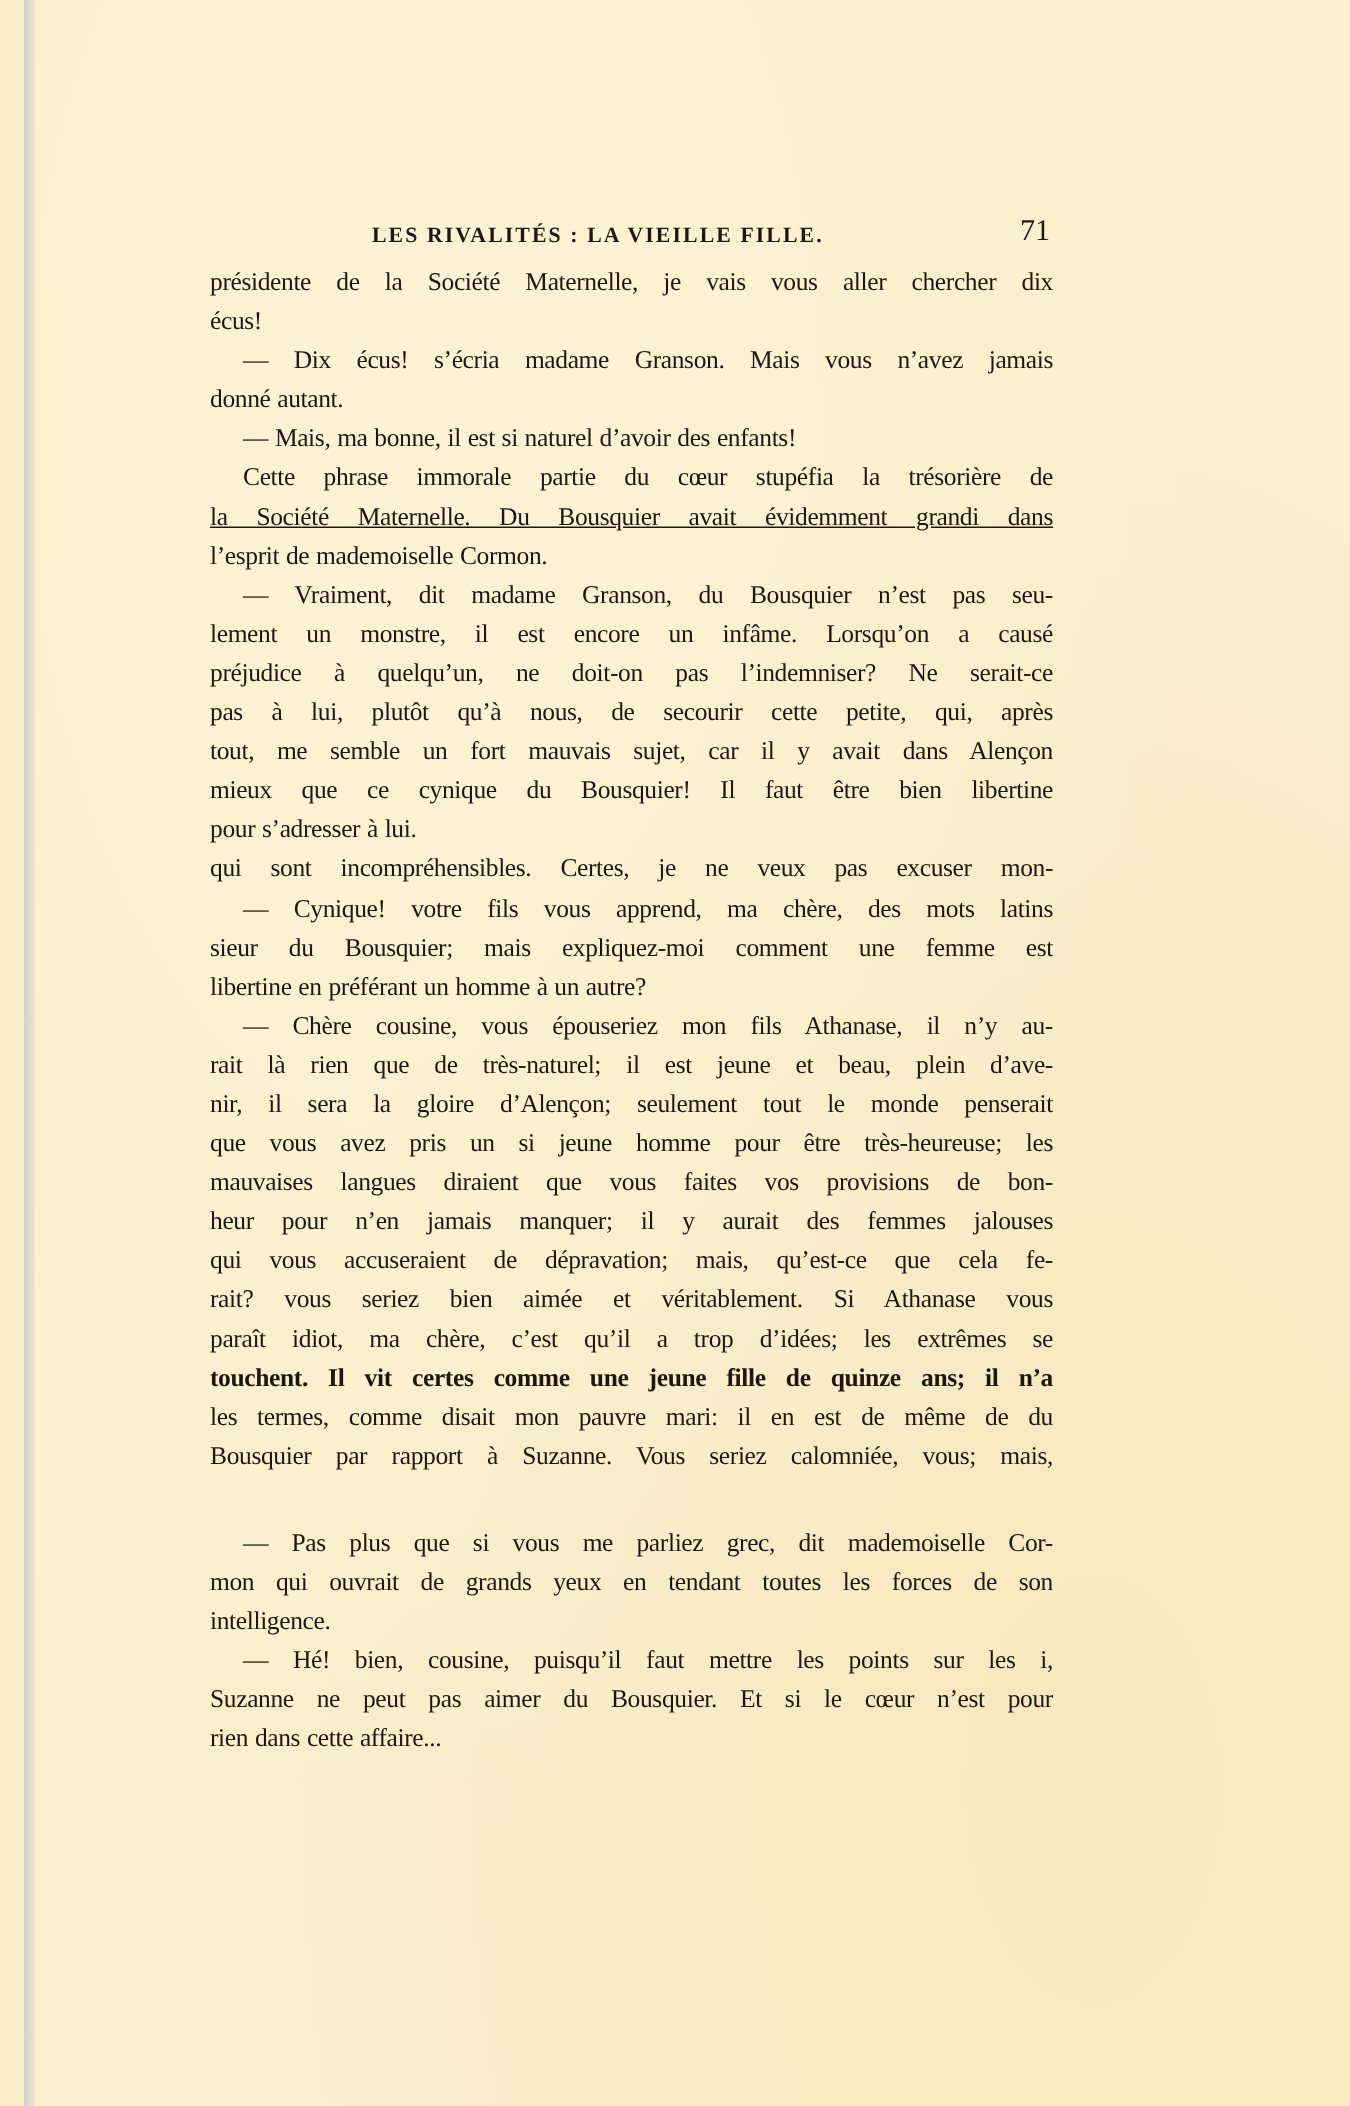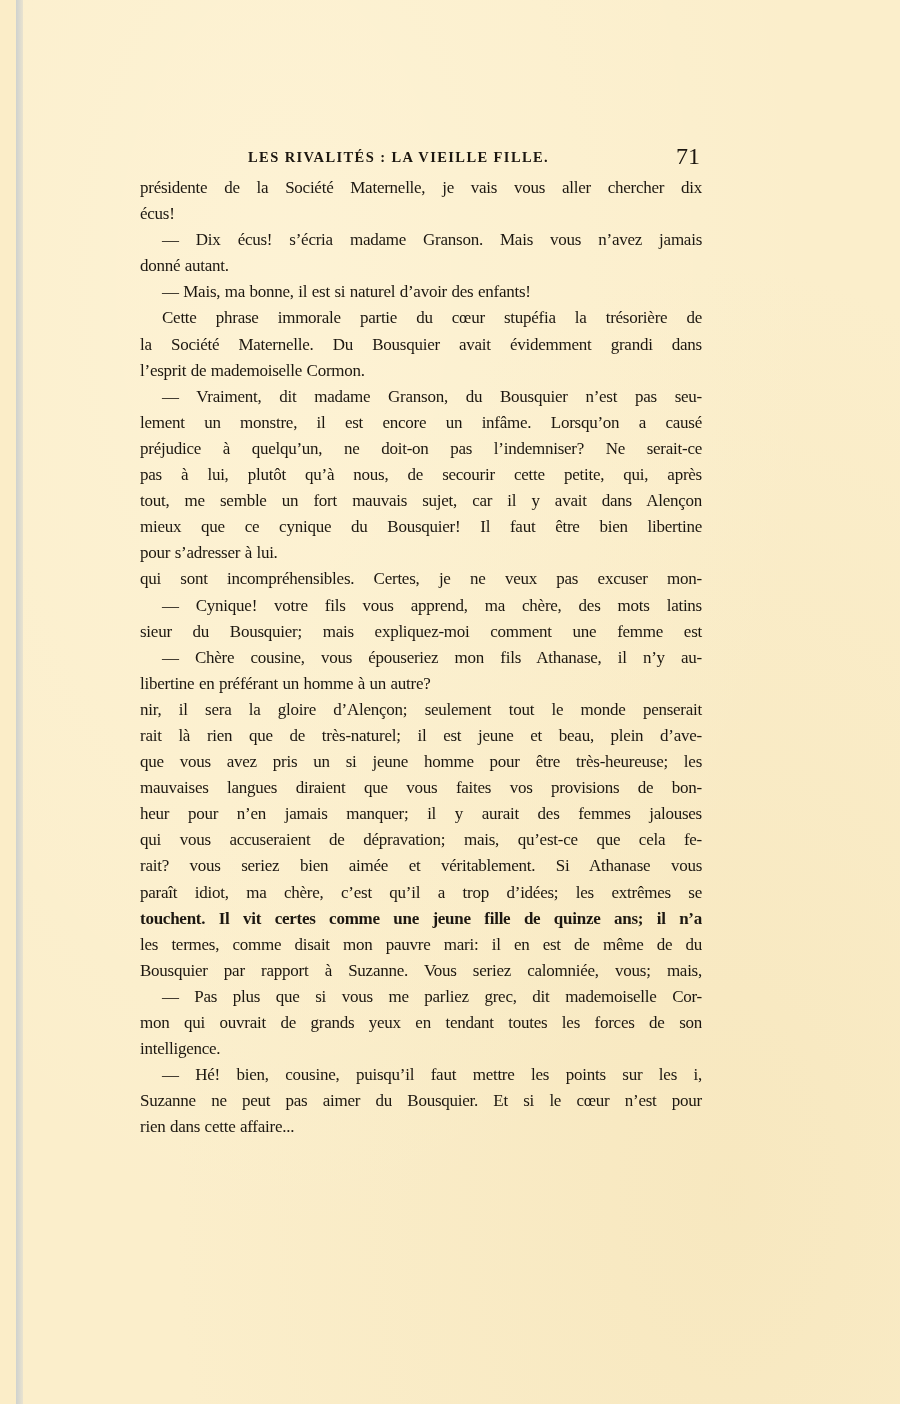--- a/index.html
+++ b/index.html
@@ -24,21 +24,21 @@
   .header {
     position: absolute; top: 145px; left: 124px; width: 562px; height: 26px;
   }
   .running-title {
     position: absolute; left: 108px; top: 4px;
     font-size: 14.5px; letter-spacing: 1.4px; font-weight: bold;
     font-variant: small-caps; white-space: nowrap;
   }
   .page-number {
     position: absolute; right: 2px; top: -2px;
-    font-size: 24px;
+    font-size: 20px;
   }
   .body-text {
     position: absolute; top: 175px; left: 124px; width: 562px;
     font-size: 17px; line-height: 26.1px;
   }
   .line {
     display: block; height: 26.1px; white-space: nowrap;
     text-align: justify; text-align-last: justify;
     transform-origin: left center;
   }
@@ -58,45 +58,45 @@
     <span class="page-number">71</span>
   </div>
 
   <div class="body-text" id="body-text">
       <span class="line" style="display: block;">présidente de la Société Maternelle, je vais vous aller chercher dix</span>
       <span class="line last" style="display: block;">écus!</span>
       <span class="line indent" style="display: block;">— Dix écus! s’écria madame Granson. Mais vous n’avez jamais</span>
       <span class="line last" style="display: block;">donné autant.</span>
       <span class="line indent last" style="display: block;">— Mais, ma bonne, il est si naturel d’avoir des enfants!</span>
       <span class="line indent" style="display: block;">Cette phrase immorale partie du cœur stupéfia la trésorière de</span>
-      <span class="line" style="display: block;">la Société Maternelle. Du Bousquier avait évidemment grandi dans</span>
+      <span class="line" style="display: block; text-decoration: underline;">la Société Maternelle. Du Bousquier avait évidemment grandi dans</span>
       <span class="line last" style="display: block;">l’esprit de mademoiselle Cormon.</span>
       <span class="line indent" style="display: block;">— Vraiment, dit madame Granson, du Bousquier n’est pas seu-</span>
       <span class="line" style="display: block;">lement un monstre, il est encore un infâme. Lorsqu’on a causé</span>
       <span class="line" style="display: block;">préjudice à quelqu’un, ne doit-on pas l’indemniser? Ne serait-ce</span>
       <span class="line" style="display: block;">pas à lui, plutôt qu’à nous, de secourir cette petite, qui, après</span>
       <span class="line" style="display: block;">tout, me semble un fort mauvais sujet, car il y avait dans Alençon</span>
       <span class="line" style="display: block;">mieux que ce cynique du Bousquier! Il faut être bien libertine</span>
       <span class="line last" style="display: block;">pour s’adresser à lui.</span>
       <span class="line" style="display: block;">qui sont incompréhensibles. Certes, je ne veux pas excuser mon-</span>
       <span class="line indent" style="display: block;">— Cynique! votre fils vous apprend, ma chère, des mots latins</span>
       <span class="line" style="display: block;">sieur du Bousquier; mais expliquez-moi comment une femme est</span>
+      <span class="line last" style="display: block;">libertine en préférant un homme à un autre?</span>
       <span class="line indent" style="display: block;">— Chère cousine, vous épouseriez mon fils Athanase, il n’y au-</span>
-      <span class="line last" style="display: block;">libertine en préférant un homme à un autre?</span>
+      <span class="line" style="display: block;">rait là rien que de très-naturel; il est jeune et beau, plein d’ave-</span>
       <span class="line" style="display: block;">nir, il sera la gloire d’Alençon; seulement tout le monde penserait</span>
-      <span class="line" style="display: block;">rait là rien que de très-naturel; il est jeune et beau, plein d’ave-</span>
       <span class="line" style="display: block;">que vous avez pris un si jeune homme pour être très-heureuse; les</span>
       <span class="line" style="display: block;">mauvaises langues diraient que vous faites vos provisions de bon-</span>
       <span class="line" style="display: block;">heur pour n’en jamais manquer; il y aurait des femmes jalouses</span>
       <span class="line" style="display: block;">qui vous accuseraient de dépravation; mais, qu’est-ce que cela fe-</span>
       <span class="line" style="display: block;">rait? vous seriez bien aimée et véritablement. Si Athanase vous</span>
       <span class="line" style="display: block;">paraît idiot, ma chère, c’est qu’il a trop d’idées; les extrêmes se</span>
       <span class="line" style="display: block; font-weight: bold;">touchent. Il vit certes comme une jeune fille de quinze ans; il n’a</span>
       <span class="line" style="display: block;">les termes, comme disait mon pauvre mari: il en est de même de du</span>
       <span class="line" style="display: block;">Bousquier par rapport à Suzanne. Vous seriez calomniée, vous; mais,</span>
-      <span class="line indent" style="display: block;">— Pas plus que si vous me parliez grec, dit mademoiselle Cor-</span>
+      <span class="line indent" style="display: block; margin-top: 32px;">— Pas plus que si vous me parliez grec, dit mademoiselle Cor-</span>
       <span class="line" style="display: block;">mon qui ouvrait de grands yeux en tendant toutes les forces de son</span>
       <span class="line last" style="display: block;">intelligence.</span>
       <span class="line indent" style="display: block;">— Hé! bien, cousine, puisqu’il faut mettre les points sur les i,</span>
       <span class="line" style="display: block;">Suzanne ne peut pas aimer du Bousquier. Et si le cœur n’est pour</span>
       <span class="line last" style="display: block;">rien dans cette affaire...</span>
     </div>
 </div>
 
 </body></html>

